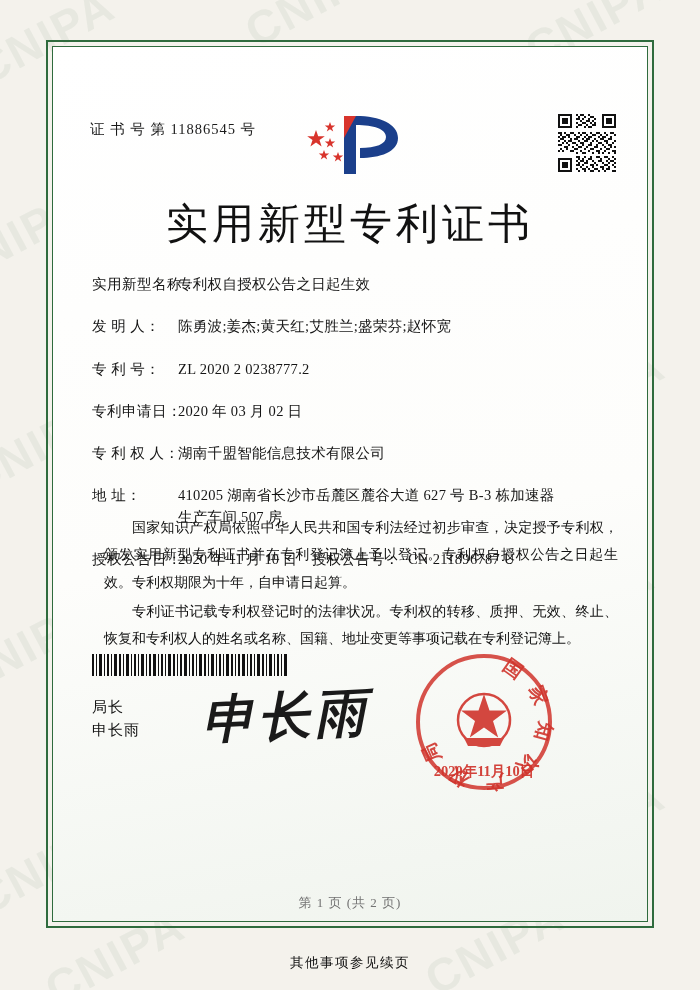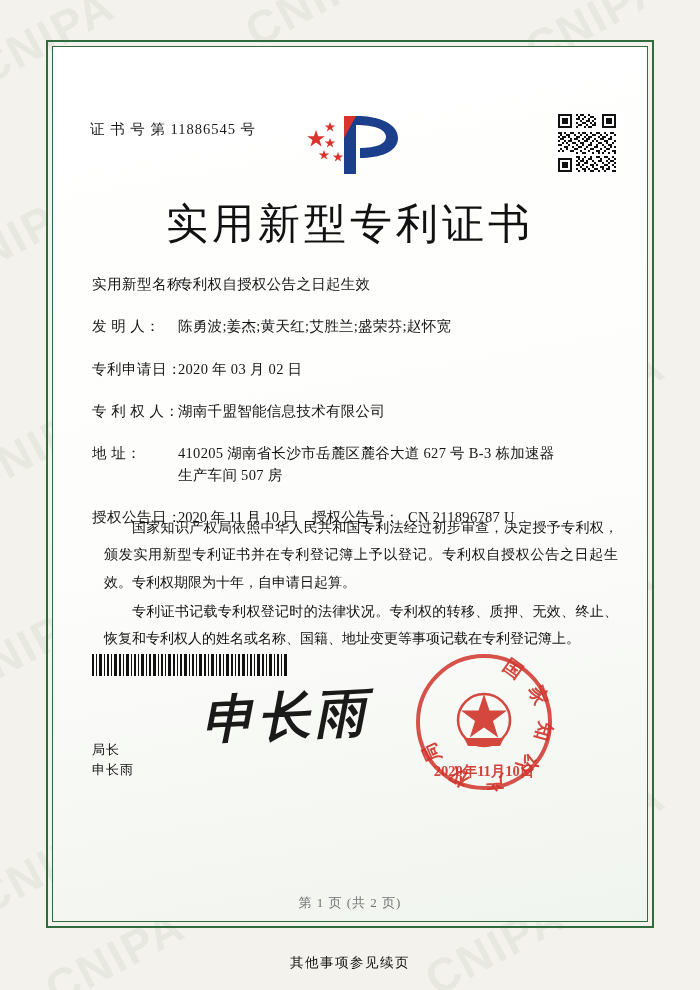--- a/index.html
+++ b/index.html
@@ -183,25 +183,24 @@
     width: 195px;
     height: 22px;
   }
   .barcode svg { display: block; }
 
   
   .sig-labels {
     position: absolute;
     left: 40px;
     top: 650px;
-    font-size: 13px;
+    font-size: 15px;
     line-height: 1.55;
     color: #111;
     letter-spacing: 1px;
-    margin-top: 44px;
   }
   .sig-script {
     position: absolute;
     left: 150px;
     top: 636px;
     font-family: "Liberation Serif", serif;
     font-size: 52px;
     font-style: italic;
     font-weight: bold;
     color: #1a1a1a;
@@ -481,20 +480,24 @@
       <div class="field">
         <span class="lab">实用新型名称：</span>
         <span class="val">专利权自授权公告之日起生效</span>
       </div>
 
       <div class="field">
         <span class="lab">发  明  人：</span>
         <span class="val">陈勇波;姜杰;黄天红;艾胜兰;盛荣芬;赵怀宽</span>
       </div>
 
+      <div class="field">
+        <span class="lab">专  利  号：</span>
+        <span class="val">ZL 2020 2 0238777.2</span>
+      </div>
 
       <div class="field">
         <span class="lab">专利申请日：</span>
         <span class="val">2020 年 03 月 02 日</span>
       </div>
 
       <div class="field">
         <span class="lab">专 利 权 人：</span>
         <span class="val">湖南千盟智能信息技术有限公司</span>
       </div>

